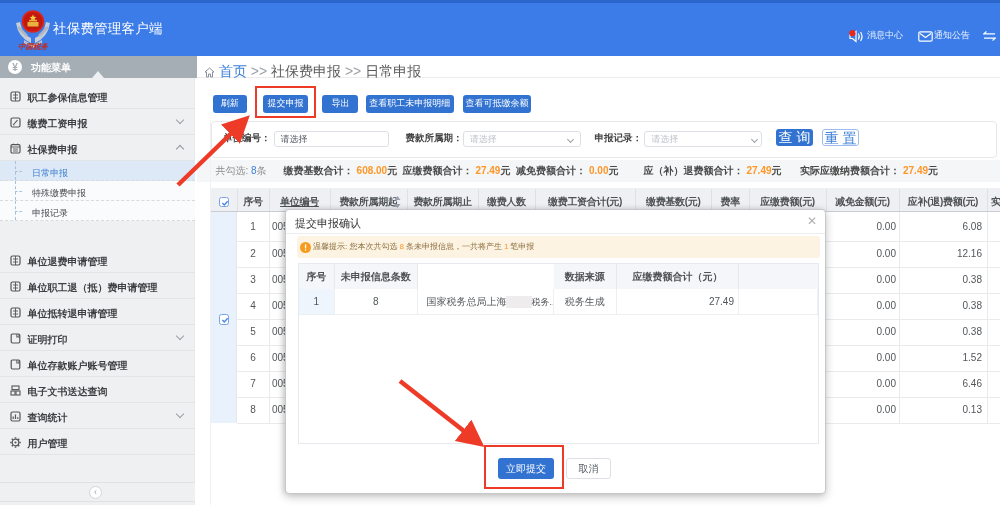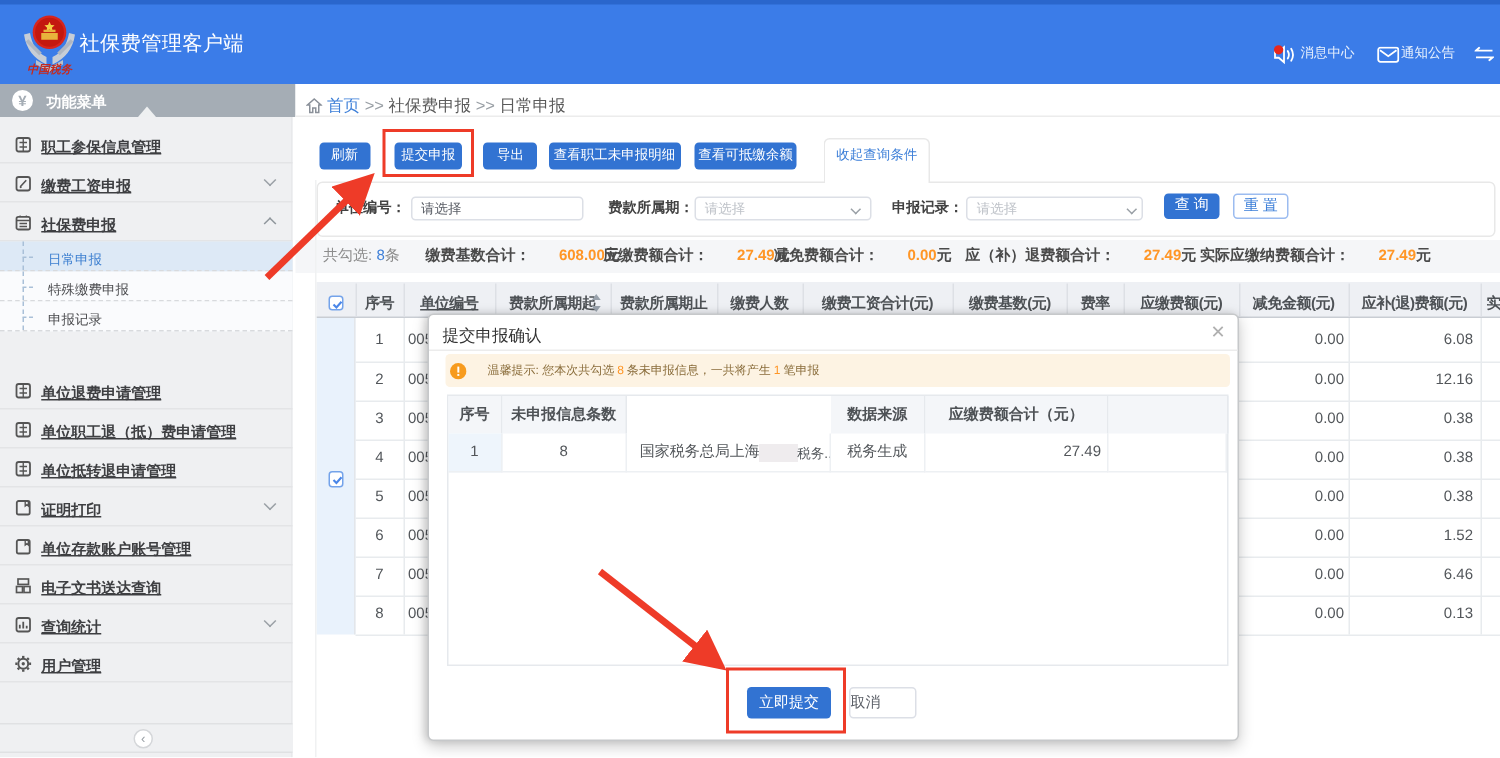--- a/index.html
+++ b/index.html
@@ -14,53 +14,53 @@
   .apptitle { position:absolute; left:53px; top:20px; color:#fff; font-size:13.5px; letter-spacing:0.2px; }
   .topright { position:absolute; left:0; right:0; top:29px; height:12px; color:#e8f1fd; font-size:9px; }
   .tr-item { position:absolute; top:0; white-space:nowrap; }
 
   
   .menubar { position:absolute; left:0; top:56px; width:197px; height:21.6px; background:#a5adb5; }
   .menubar .txt { position:absolute; left:31px; top:5px; color:#fff; font-size:10px; font-weight:bold; }
   .notch { position:absolute; left:92px; top:71px; width:0; height:0; border-left:6px solid transparent; border-right:6px solid transparent; border-bottom:7px solid #eef0f1; }
   .sidebar { position:absolute; left:0; top:77.6px; width:195px; height:427.4px; background:#eff0f2; border-right:1px solid #e8e9eb; }
   .mi { position:absolute; left:0; width:195px; height:26px; border-bottom:1px solid #e3e4e6; color:#3e3f42; font-size:10px; font-weight:bold; }
-  .mi .label { position:absolute; left:27.5px; top:7.5px;text-decoration:underline; }
+  .mi .label { position:absolute; left:27.5px; top:7.5px; }
   .mi .ic { position:absolute; left:10px; top:7.5px; width:11px; height:11px; }
   .chev { position:absolute; right:12px; top:10.5px; width:6px; height:6px; border-right:1.3px solid #9aa0a6; border-bottom:1.3px solid #9aa0a6; }
   .chev.down { transform:rotate(45deg); top:8px; }
   .chev.up { transform:rotate(-135deg); top:11px; border-color:#8f969c; }
   .smi { position:absolute; left:0; width:195px; height:20px; font-size:9px; color:#4a4b4e; border-bottom:1px dashed #d8dadd; background:#fafbfd; }
   .smi .label { position:absolute; left:32px; top:6px; }
   .smi.sel { background:#dde9f6; color:#3c7fd0; }
   .tree-v { position:absolute; left:15px; top:0; height:100%; border-left:1px dashed #a9c0d8; }
   .tree-h { position:absolute; left:15px; top:50%; width:7px; border-top:1px dashed #a9c0d8; }
   .collapsebar { position:absolute; left:0; top:481.5px; width:195px; height:20px; background:#eff0f2; border-top:1px solid #e0e1e3; border-bottom:1px solid #e0e1e3; }
   .collapsebtn { position:absolute; left:89px; top:3px; width:13px; height:13px; border-radius:50%; background:#fff; border:1px solid #d4d6d9; color:#9aa0a6; font-size:9px; text-align:center; line-height:11px; }
 
   
-  .crumb { position:absolute; left:197px; top:56px; width:803px; height:22px; background:#fff; border-bottom:1px solid #ececec; font-size:11px; color:#5a5a5a; }
+  .crumb { position:absolute; left:197px; top:56px; width:803px; height:22px; background:#fff; border-bottom:1px solid #ececec; font-size:14px; color:#5a5a5a; }
   .crumb .inner { position:absolute; left:7px; top:7px; }
   .crumb .first { color:#3d7fd8; }
 
   
   .btn { position:absolute; top:95px; height:17.5px; background:#3273d2; color:#fff; font-size:9px; text-align:center; line-height:17.5px; border-radius:3px; white-space:nowrap; }
-  .btn2 { height:17.5px; z-index:2; font-size:10px; text-align:center; line-height:16.5px; border-radius:3px; }
+  .btn2 { height:17.5px; z-index:2; font-size:14px; text-align:center; line-height:16.5px; border-radius:3px; }
 
   
   .qtab { position:absolute; left:549px; top:92.4px; width:71px; height:30px; background:#fff; border:1px solid #e8e8e8; border-bottom:none; border-radius:4px 4px 0 0; color:#3d7fd8; font-size:9px; text-align:center; line-height:21px; z-index:2; }
   .fpanel { position:absolute; left:211px; top:120.7px; width:786px; height:37px; background:#fff; border:1px solid #e8e8e8; border-radius:4px; }
   .flabel { position:absolute; z-index:2; font-size:9.5px; color:#424242; font-weight:bold; }
   .fctl { position:absolute; z-index:2; height:16px; background:#fff; border:1px solid #dcdfe6; border-radius:3px; font-size:9px; color:#bfc3c9; line-height:14px; padding-left:6px; }
   .selarrow { position:absolute; z-index:2; width:5px; height:5px; border-right:1.2px solid #9aa0a6; border-bottom:1.2px solid #9aa0a6; transform:rotate(45deg); }
 
   
   .summary { position:absolute; left:197px; top:160px; width:803px; height:22px; background:#f5f6f8; font-size:10px; color:#4a4a4a; line-height:22px; white-space:nowrap; }
   .summary b { font-weight:bold; }
-  .summary .org { margin-left:19px;text-align:right; }
+  .summary .org { margin-left:3px;text-align:right; }
   .org { color:#ff9626; }
   .blue { color:#3d7fd8; }
   .gray { color:#8c8c8c; }
 
   
   .thead { position:absolute; left:211px; top:188px; width:789px; height:23.6px; background:#eef0f4; border-bottom:1px solid #c9cdd3; }
   .th { position:absolute; top:194.5px; font-size:10px; color:#4e5256; font-weight:bold; white-space:nowrap; letter-spacing:-0.3px; }
   .tcell { position:absolute; font-size:10px; color:#52565a; white-space:nowrap; }
   .cbcol { position:absolute; left:211px; top:212px; width:26px; height:211px; background:#e9f2fc; border-right:1px solid #e3e6ea; }
   .rowline { position:absolute; left:237px; width:763px; border-bottom:1px solid #e8ebee; }
@@ -71,21 +71,21 @@
   
   .modal { position:absolute; left:285px; top:209px; width:541px; height:285px; background:#fff; border:1px solid #c6c8ca; border-radius:4px; box-shadow:0 3px 10px rgba(0,0,0,0.22), -2px 0 5px rgba(0,0,0,0.10); z-index:5; }
   .mtitle { position:absolute; left:9px; top:5.5px; font-size:11px; color:#333; }
   .mclose { position:absolute; right:8px; top:4px; font-size:12px; color:#b0b0b0; }
   .msep { position:absolute; left:0; top:22.5px; width:100%; border-top:1px solid #ececec; }
   .mbanner { position:absolute; left:11px; top:26px; width:523px; height:22px; background:#fdf3e3; border-radius:3px; font-size:8px; color:#8a6d3b; line-height:22px; }
   .mtable { position:absolute; left:11.5px; top:52.6px; width:521px; height:181px; border:1px solid #e6e9ed; }
   .mth { position:absolute; top:0; height:25px; background:#f4f6f9; border-right:1px solid #e6e9ed; font-size:10px; color:#4e5256; font-weight:bold; text-align:center; line-height:25px; }
   .mtd { position:absolute; top:25px; height:26px; border-right:1px solid #edf0f3; border-bottom:1px solid #edf0f3; font-size:10px; color:#52565a; line-height:26px; text-align:center; }
   .mbtn-p { position:absolute; left:212px; top:248px; width:56px; height:21px; background:#3273d2; border-radius:3px; color:#fff; font-size:10px; text-align:center; line-height:21px; }
-  .mbtn-s { position:absolute; left:280px; top:248px; width:45px; height:21px; background:#fff; border:1px solid #dcdfe6; border-radius:3px; color:#5a5e66; font-size:10px; line-height:19px; }
+  .mbtn-s { position:absolute; left:280px; top:248px; width:45px; height:21px; background:#fff; border:1px solid #dcdfe6; border-radius:3px; color:#5a5e66; font-size:10px; text-align:center; line-height:19px; }
 
   
   .redbox { position:absolute; border:2.5px solid #ee3b28; z-index:9; }
 </style>
 </head>
 <body>
 <div id="app">
 
   <div class="topbar">
       <div class="abs" style="left:0;top:0;width:1000px;height:2.5px;background:#2a66cc"></div>
@@ -245,21 +245,20 @@
       <span class="first"> 首页</span> <span style="color:#9aa0a6">&gt;&gt;</span> 社保费申报 <span style="color:#9aa0a6">&gt;&gt;</span> 日常申报
     </div>
   </div>
 
   <div class="btn" style="left:212.6px;width:34.2px">刷新</div>
   <div class="btn" style="left:263px;width:45px">提交申报</div>
   <div class="btn" style="left:322.4px;width:36px">导出</div>
   <div class="btn" style="left:365.6px;width:88.2px">查看职工未申报明细</div>
   <div class="btn" style="left:462.8px;width:68.4px">查看可抵缴余额</div>
 
-  <div class="qtab">收起查询条件</div>
   <div class="fpanel"></div>
   <div class="flabel" style="left:223px;top:131.5px;position:absolute">单位编号：</div>
   <div class="fctl" style="left:273.6px;top:131px;width:115px;position:absolute;color:#5a5e66">请选择</div>
   <div class="flabel" style="left:405.5px;top:131.5px;position:absolute">费款所属期：</div>
   <div class="fctl" style="left:462.8px;top:131px;width:118px;position:absolute">请选择</div>
   <div class="selarrow" style="left:568px;top:136.5px;position:absolute"></div>
   <div class="flabel" style="left:594.6px;top:131.5px;position:absolute">申报记录：</div>
   <div class="fctl" style="left:644.2px;top:131px;width:118px;position:absolute">请选择</div>
   <div class="selarrow" style="left:752px;top:136.5px;position:absolute"></div>
   <div class="btn2" style="left:776px;top:128.6px;width:37px;position:absolute;background:#3273d2;color:#fff">查 询</div>
@@ -365,21 +364,21 @@
   <div class="modal">
     <div class="mtitle">提交申报确认</div>
     <div class="mclose">✕</div>
     <div class="msep"></div>
     <div class="mbanner">
       <svg style="position:absolute;left:3px;top:5.5px" width="11" height="11" viewBox="0 0 11 11">
           <circle cx="5.5" cy="5.5" r="5.5" fill="#f79b1e"></circle>
           <rect x="4.9" y="2.4" width="1.3" height="4" fill="#fff"></rect>
           <rect x="4.9" y="7.3" width="1.3" height="1.3" fill="#fff"></rect>
         </svg>
-      <span style="margin-left:28px">温馨提示: 您本次共勾选<span class="org" style="margin:0 2px">8</span>条未申报信息，一共将产生<span class="org" style="margin:0 2px">1</span>笔申报</span>
+      <span style="margin-left:16px">温馨提示: 您本次共勾选<span class="org" style="margin:0 2px">8</span>条未申报信息，一共将产生<span class="org" style="margin:0 2px">1</span>笔申报</span>
     </div>
     <div class="mtable" id="mtable">
         <div class="mth" style="left:0px;width:36.5px">序号</div>
         <div class="mth" style="left:36.5px;width:82.5px">未申报信息条数</div>
         <div class="mth" style="left:255px;width:63.5px">数据来源</div>
         <div class="mth" style="left:318.5px;width:122px">应缴费额合计（元）</div>
         <div class="mth" style="left:440.5px;width:79.5px"></div>
         <div class="mtd" style="left:0px;width:36.5px;background:#eef5fc">1</div>
         <div class="mtd" style="left:36.5px;width:82.5px">8</div>
         <div class="mtd" style="left:119px;width:136px;text-align:left;white-space:nowrap;overflow:hidden">

